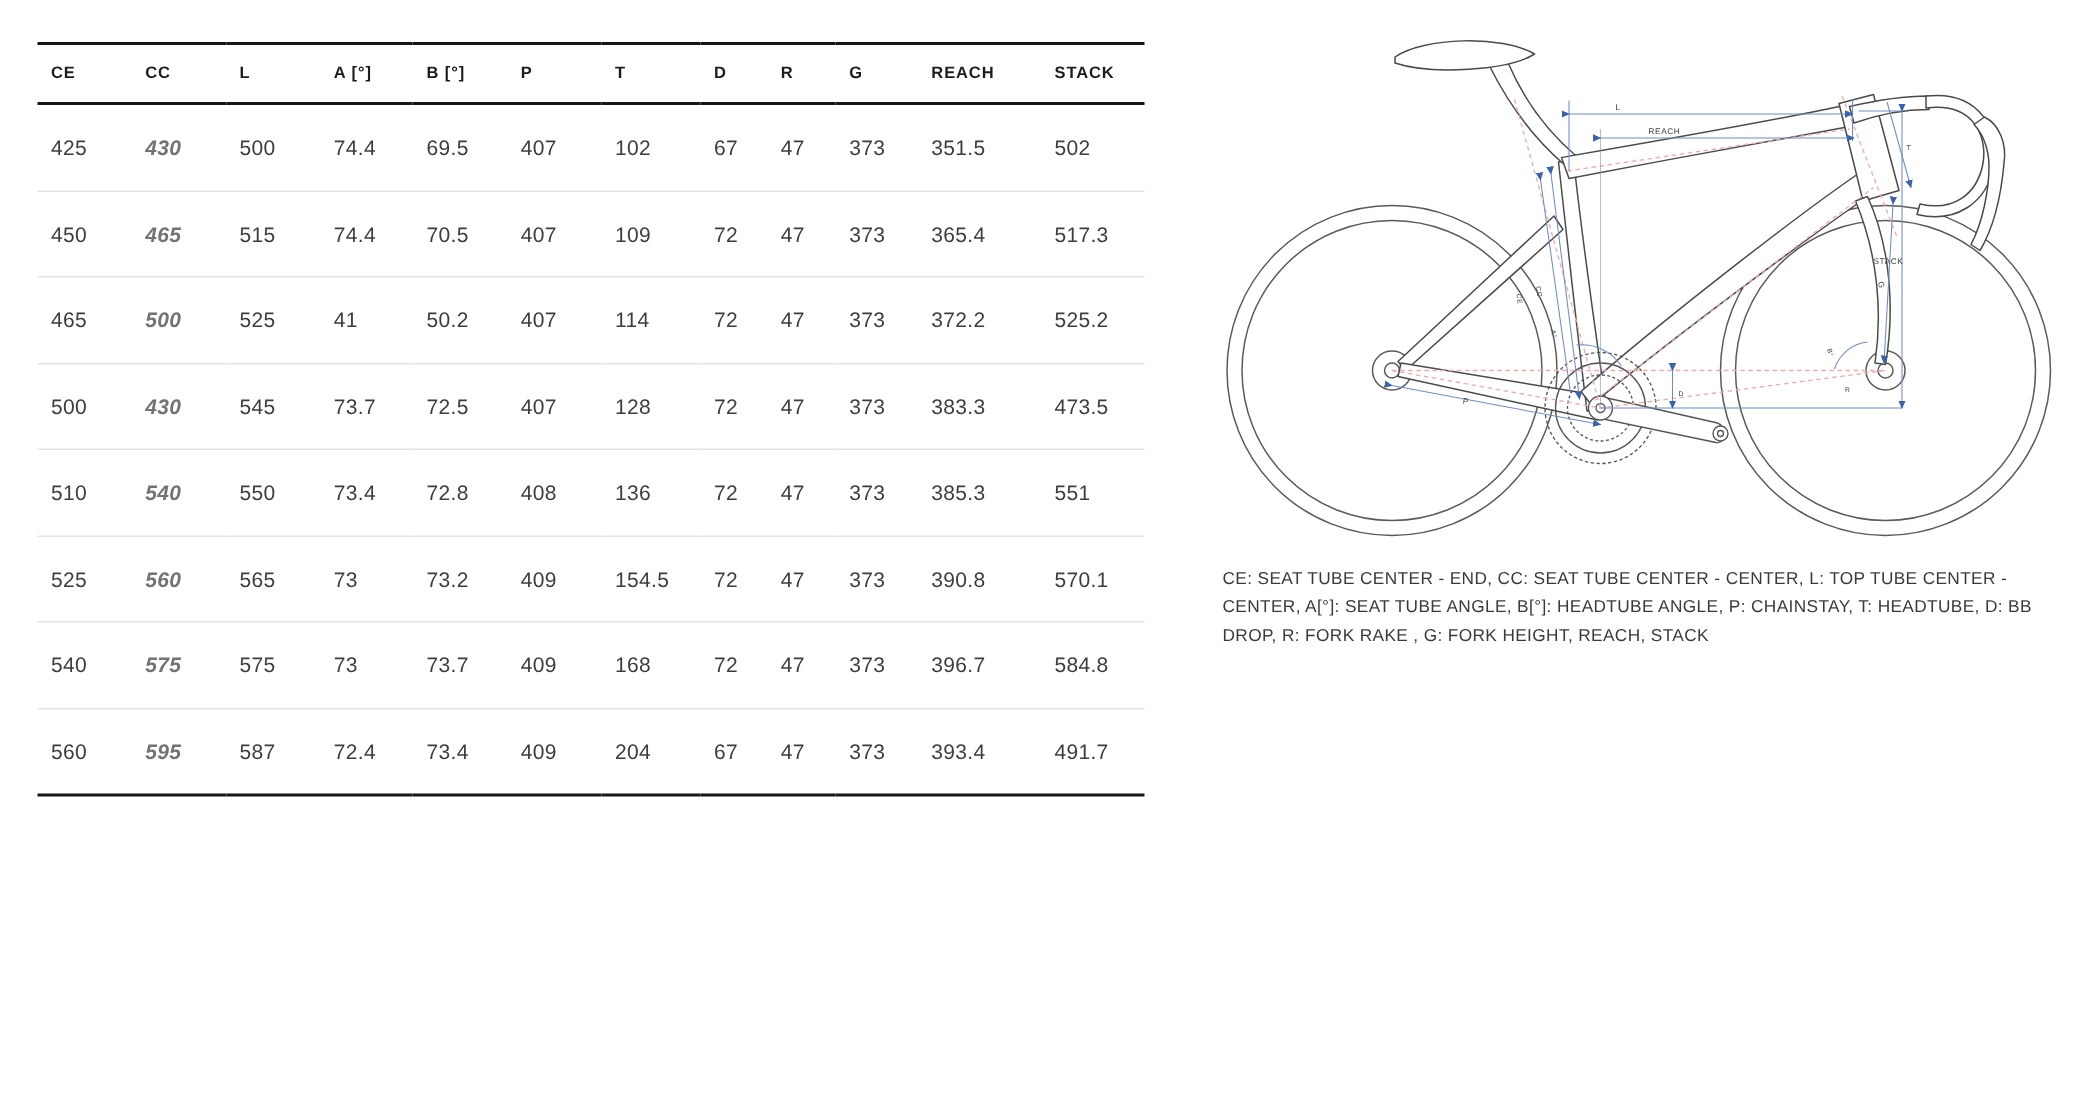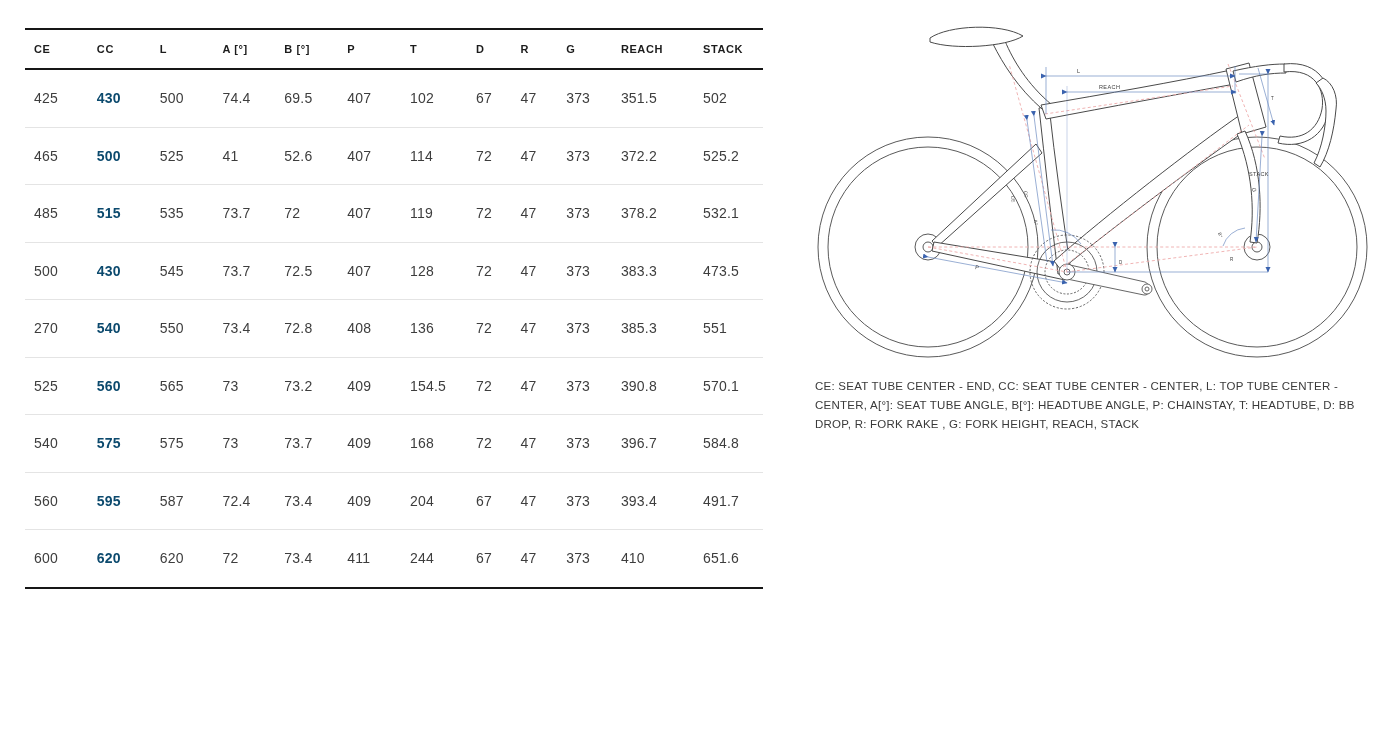--- a/index.html
+++ b/index.html
@@ -22,21 +22,21 @@
     height:38px;text-align:left;vertical-align:middle;padding:0 0 0 9px;
     font-size:11px;font-weight:700;letter-spacing:.6px;color:#1c1c1c;
     border-bottom:2px solid #161616;white-space:nowrap;
   }
   td{
     height:56.5px;text-align:left;vertical-align:middle;padding:0 0 0 9px;
     font-size:14px;font-weight:400;letter-spacing:.2px;color:#3d3d3d;
     border-bottom:1px solid #e4e4e4;white-space:nowrap;
   }
   tr:last-child td{border-bottom:none;}
-  td.cc{font-weight:700;color:#0c4a6e;}
+  td.cc{font-weight:700;color:#737373;font-style:italic;}
   
   .caption{
     position:absolute;left:815px;top:377px;width:576px;
     font-size:11.5px;line-height:19px;letter-spacing:.25px;color:#3a3a3a;
   }
   
   .diagram{position:absolute;left:815px;top:4px;width:582px;height:366px;}
   .diagram svg{width:100%;height:100%;}
   .dimlabel{font-family:"Liberation Sans",sans-serif;}
 </style>
@@ -84,63 +84,63 @@
           <td>69.5</td>
           <td>407</td>
           <td>102</td>
           <td>67</td>
           <td>47</td>
           <td>373</td>
           <td>351.5</td>
           <td>502</td>
         </tr>
         <tr>
+          <td>450</td>
+          <td class="cc">465</td>
+          <td>515</td>
+          <td>74.4</td>
+          <td>70.5</td>
+          <td>407</td>
+          <td>109</td>
+          <td>72</td>
+          <td>47</td>
+          <td>373</td>
+          <td>365.4</td>
+          <td>517.3</td>
+        </tr>
+        <tr>
           <td>465</td>
           <td class="cc">500</td>
           <td>525</td>
           <td>41</td>
-          <td>52.6</td>
+          <td>50.2</td>
           <td>407</td>
           <td>114</td>
           <td>72</td>
           <td>47</td>
           <td>373</td>
           <td>372.2</td>
           <td>525.2</td>
-        </tr>
-        <tr>
-          <td>485</td>
-          <td class="cc">515</td>
-          <td>535</td>
-          <td>73.7</td>
-          <td>72</td>
-          <td>407</td>
-          <td>119</td>
-          <td>72</td>
-          <td>47</td>
-          <td>373</td>
-          <td>378.2</td>
-          <td>532.1</td>
         </tr>
         <tr>
           <td>500</td>
           <td class="cc">430</td>
           <td>545</td>
           <td>73.7</td>
           <td>72.5</td>
           <td>407</td>
           <td>128</td>
           <td>72</td>
           <td>47</td>
           <td>373</td>
           <td>383.3</td>
           <td>473.5</td>
         </tr>
         <tr>
-          <td>270</td>
+          <td>510</td>
           <td class="cc">540</td>
           <td>550</td>
           <td>73.4</td>
           <td>72.8</td>
           <td>408</td>
           <td>136</td>
           <td>72</td>
           <td>47</td>
           <td>373</td>
           <td>385.3</td>
@@ -180,34 +180,20 @@
           <td>587</td>
           <td>72.4</td>
           <td>73.4</td>
           <td>409</td>
           <td>204</td>
           <td>67</td>
           <td>47</td>
           <td>373</td>
           <td>393.4</td>
           <td>491.7</td>
-        </tr>
-        <tr>
-          <td>600</td>
-          <td class="cc">620</td>
-          <td>620</td>
-          <td>72</td>
-          <td>73.4</td>
-          <td>411</td>
-          <td>244</td>
-          <td>67</td>
-          <td>47</td>
-          <td>373</td>
-          <td>410</td>
-          <td>651.6</td>
         </tr>
       </tbody>
   </table>
 </div>
 
 <div class="diagram">
   <svg viewBox="0 0 582 366">
     <defs>
       <marker id="arr" markerWidth="7" markerHeight="7" refX="5" refY="3" orient="auto" markerUnits="userSpaceOnUse">
         <path d="M0,0.5 L5.6,3 L0,5.5 Z" fill="#3a62ae"></path>

